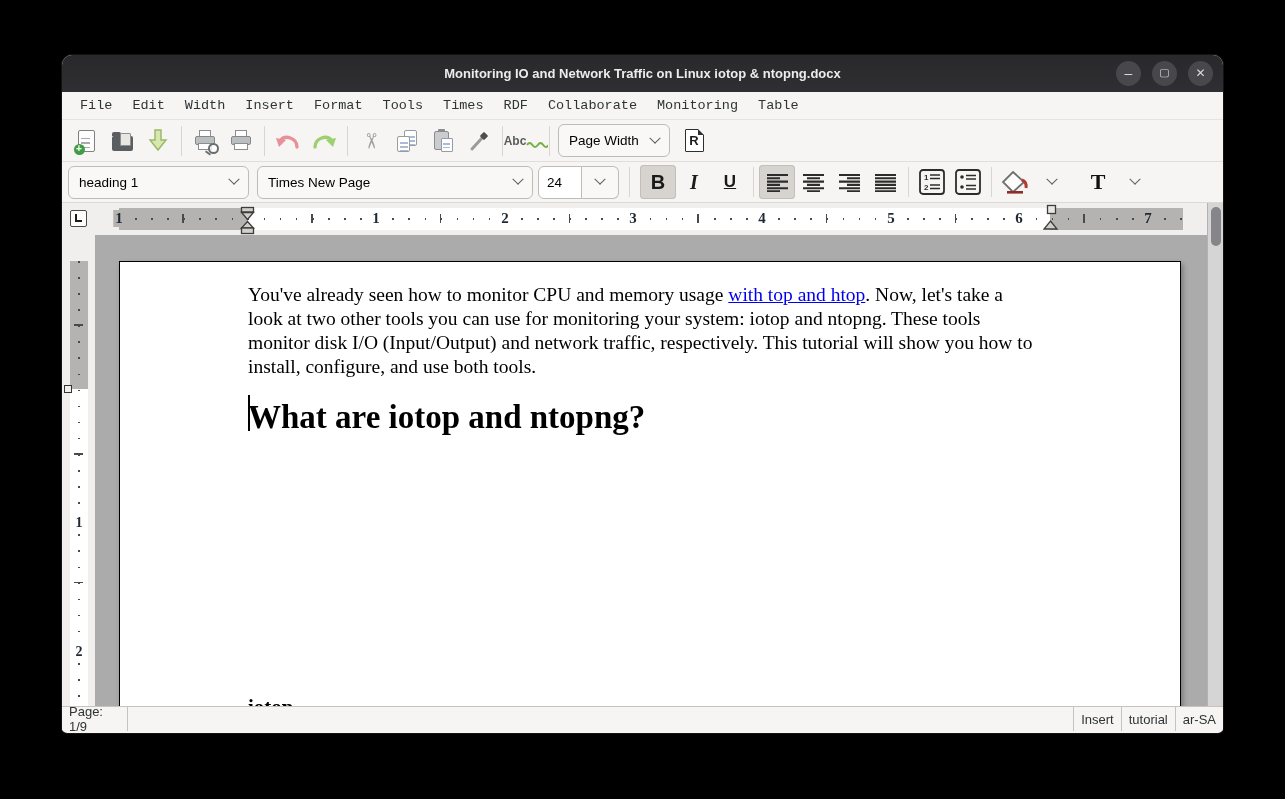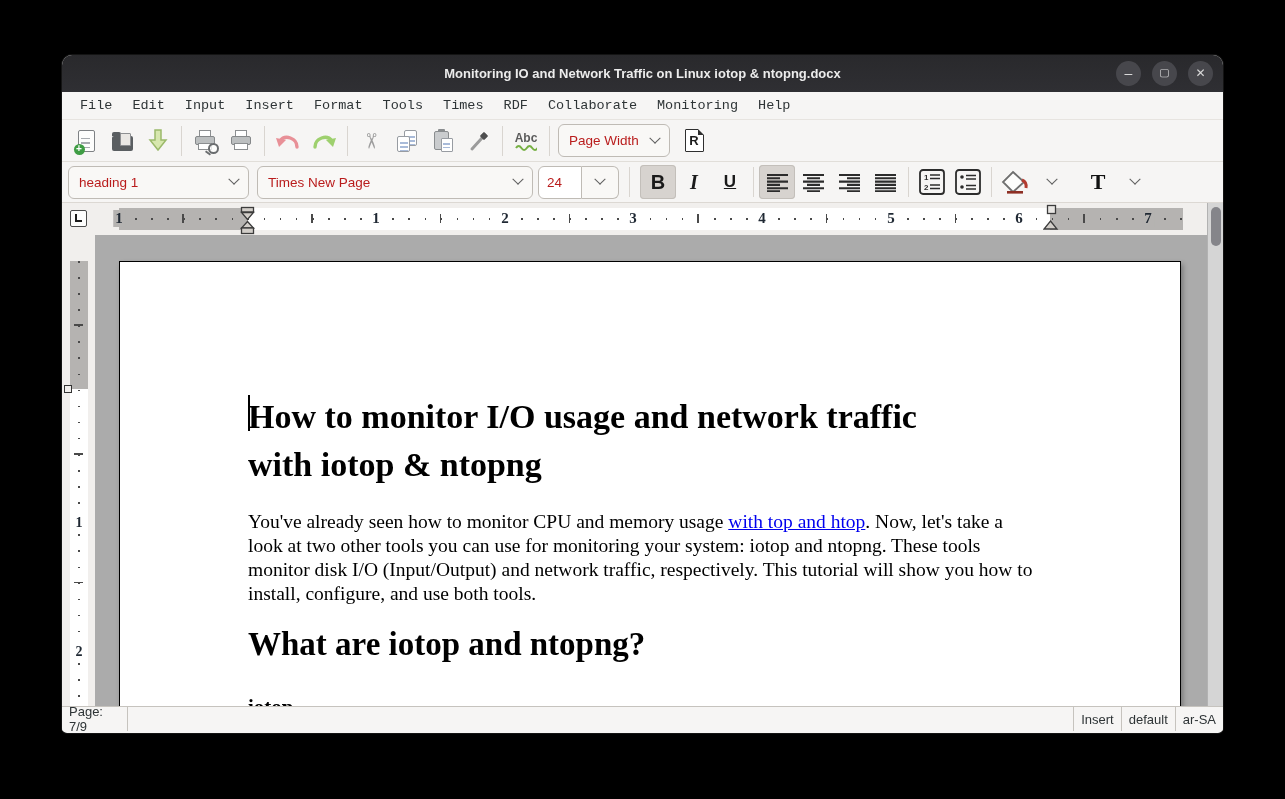--- a/index.html
+++ b/index.html
@@ -64,25 +64,25 @@
   .copy-ico .c1 { right:0; top:0; } .copy-ico .c2 { left:0; bottom:0; }
   .clip-ico { position:relative; width:19px; height:22px; }
   .clip-ico .board { position:absolute; left:0; top:1px; width:15px; height:19px; background:#caccce;
                      border:1.5px solid #8a8d8f; border-radius:2px; }
   .clip-ico .board:before { content:""; position:absolute; left:3px; top:-3px; width:7px; height:3px;
                             background:#8a8d8f; border-radius:1px; }
   .clip-ico .cpage { position:absolute; right:0; bottom:0; width:12px; height:14px; background:#fff;
          border:1.5px solid #989ca2; border-radius:1px;
          background-image:repeating-linear-gradient(#fff 0 2px, #a9bbd9 2px 3.5px);
          background-size:7px 9px; background-repeat:no-repeat; background-position:1.5px 2.5px; }
-  .abc-ico { display:flex; flex-direction:column; align-items:flex-end; }
+  .abc-ico { display:flex; flex-direction:row; align-items:flex-end; }
   .abc-ico .abc-txt { font-size:12px; font-weight:bold; color:#5c5c5c; letter-spacing:0; }
   .combo { height:33px; background:#f9f8f6; border:1px solid #bfbbb5; border-radius:6px;
            display:flex; align-items:center; justify-content:space-between;
-           padding:0 10px; font-size:13.5px; color:#b91c1c; flex:none; }
+           padding:0 10px; font-size:13.5px; color:#000000; flex:none; }
   .chev { width:8px; height:8px; border-right:1.7px solid #5f5f5f; border-bottom:1.7px solid #5f5f5f;
           transform:rotate(45deg) translate(-2px,-2px); flex:none; }
   .chev-btn { width:37px; height:33px; border:1px solid #bfbbb5; border-radius:6px; background:#f9f8f6;
               display:flex; align-items:center; justify-content:center; flex:none; }
   .rdf-ico { width:19px; height:23px; background:#fff; border:1.5px solid #2f2f2f; border-radius:1px;
              position:relative; display:flex; align-items:center; justify-content:center;
              font-size:13px; font-weight:bold; color:#1d1d1d; }
   .rdf-ico:before { content:""; position:absolute; right:-1.5px; top:-1.5px;
                     border-style:solid; border-width:0 6px 6px 0; border-color:#f6f5f4 #f6f5f4 #2f2f2f #2f2f2f; }
   .b-glyph { font-size:20px; font-weight:bold; color:#1a1a1a; }
@@ -159,29 +159,29 @@
         </div>
       <div class="win-btn">
           <span style="font-size:12px;">✕</span>
         </div>
     </div>
   </div>
 
   <div class="menubar">
     <div class="menu-item">File</div>
     <div class="menu-item">Edit</div>
-    <div class="menu-item">Input</div>
+    <div class="menu-item">Width</div>
     <div class="menu-item">Insert</div>
     <div class="menu-item">Format</div>
     <div class="menu-item">Tools</div>
     <div class="menu-item">Times</div>
     <div class="menu-item">RDF</div>
     <div class="menu-item">Collaborate</div>
     <div class="menu-item">Monitoring</div>
-    <div class="menu-item">Help</div>
+    <div class="menu-item">Table</div>
   </div>
 
   <div class="toolbar">
     <div class="tbtn">
       <div class="page-ico">
         <div class="plus-badge">+</div>
       </div>
     </div>
     <div class="tbtn">
       <div class="folder">
@@ -421,33 +421,32 @@
       <div class="vdots"></div>
       <div class="vhalf"></div>
       <span class="vnum" style="top:280px;">1</span>
       <span class="vnum" style="top:409px;">2</span>
       <div class="vmarker"></div>
     </div>
 
     <div class="page">
       <div class="caret"></div>
       <div class="page-inner">
-        <div class="doc-h1">How to monitor I/O usage and network traffic with iotop &amp; ntopng</div>
         <div class="doc-p"><span>You've already seen how to monitor CPU and memory usage </span><span class="doc-link">with top and htop</span><span>. Now, let's take a look at two other tools you can use for monitoring your system: iotop and ntopng. These tools monitor disk I/O (Input/Output) and network traffic, respectively. This tutorial will show you how to install, configure, and use both tools.</span></div>
         <div class="doc-h2">What are iotop and ntopng?</div>
         <div class="doc-h3-partial">iotop</div>
       </div>
     </div>
   </div>
 
   <div class="scrollbar">
     <div class="scroll-thumb"></div>
   </div>
 
   <div class="statusbar">
-    <div class="scell" style="width:65px;">Page: 7/9</div>
+    <div class="scell" style="width:65px;">Page: 1/9</div>
     <div class="scell grow"></div>
     <div class="scell">Insert</div>
-    <div class="scell">default</div>
+    <div class="scell">tutorial</div>
     <div class="scell">ar-SA</div>
   </div>
 
 </div>
 
 </body></html>

